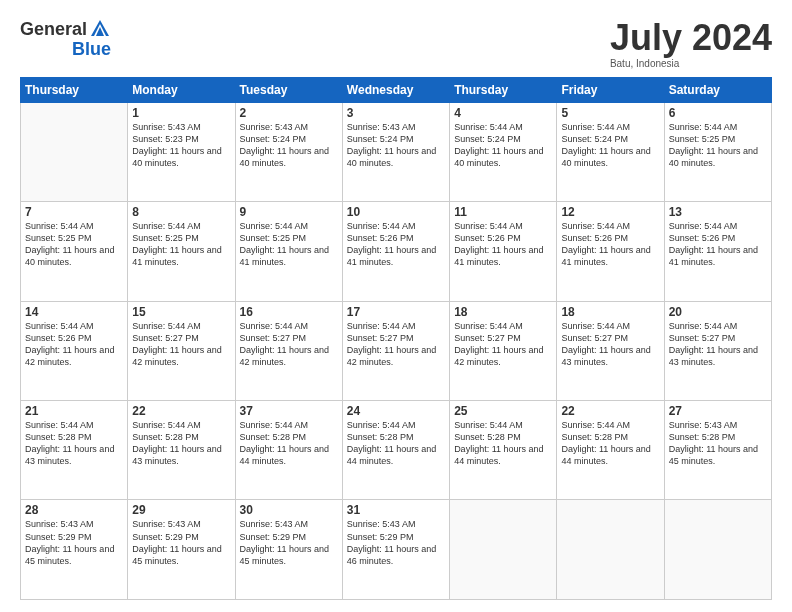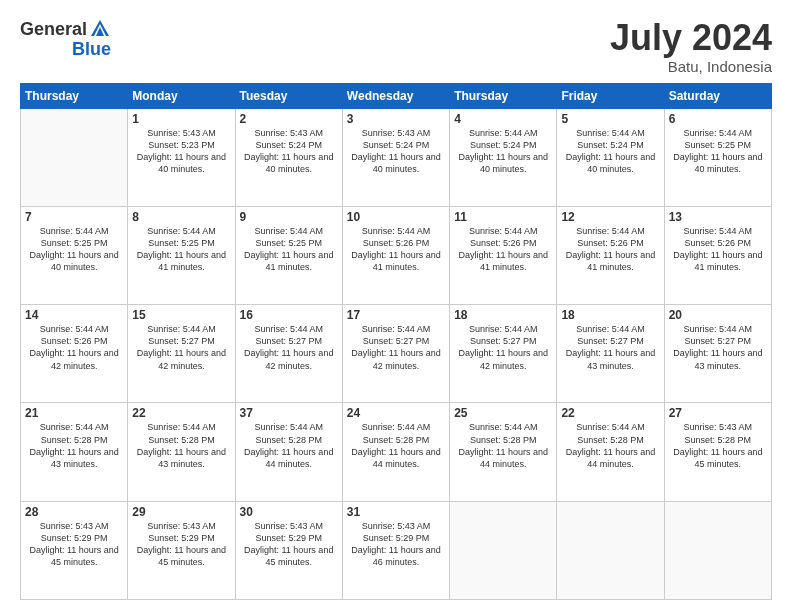--- a/index.html
+++ b/index.html
@@ -34,31 +34,31 @@
       line-height: 1;
     }
     .logo-general { color: #333; }
     .logo-blue { color: #1565c0; }
     .logo-icon {
       width: 22px;
       height: 22px;
       margin-left: 2px;
     }
     .title-block {
-      text-align: right;
+      text-align: left;
       margin-left: 12px;
     }
     .month-year {
       font-size: 36px;
       font-weight: bold;
       color: #333;
       line-height: 1.1;
     }
     .location {
-      font-size: 15px;
+      font-size: 10px;
       color: #555;
     }
     .calendar-table {
       width: 100%;
       border-collapse: collapse;
       flex: 1;
     }
     .calendar-table thead tr th {
       background: #1565c0;
       color: #fff;
@@ -81,21 +81,20 @@
       font-size: 12px;
       font-weight: bold;
       color: #333;
       display: block;
       margin-bottom: 1px;
     }
     .day-info {
       font-size: 9px;
       color: #333;
       line-height: 1.35;
-      text-align: center;
     }
     .empty-cell {
       background: #f9f9f9;
     }
   </style>
 </head>
 <body>
 
 <div class="page">
   <div class="header">

